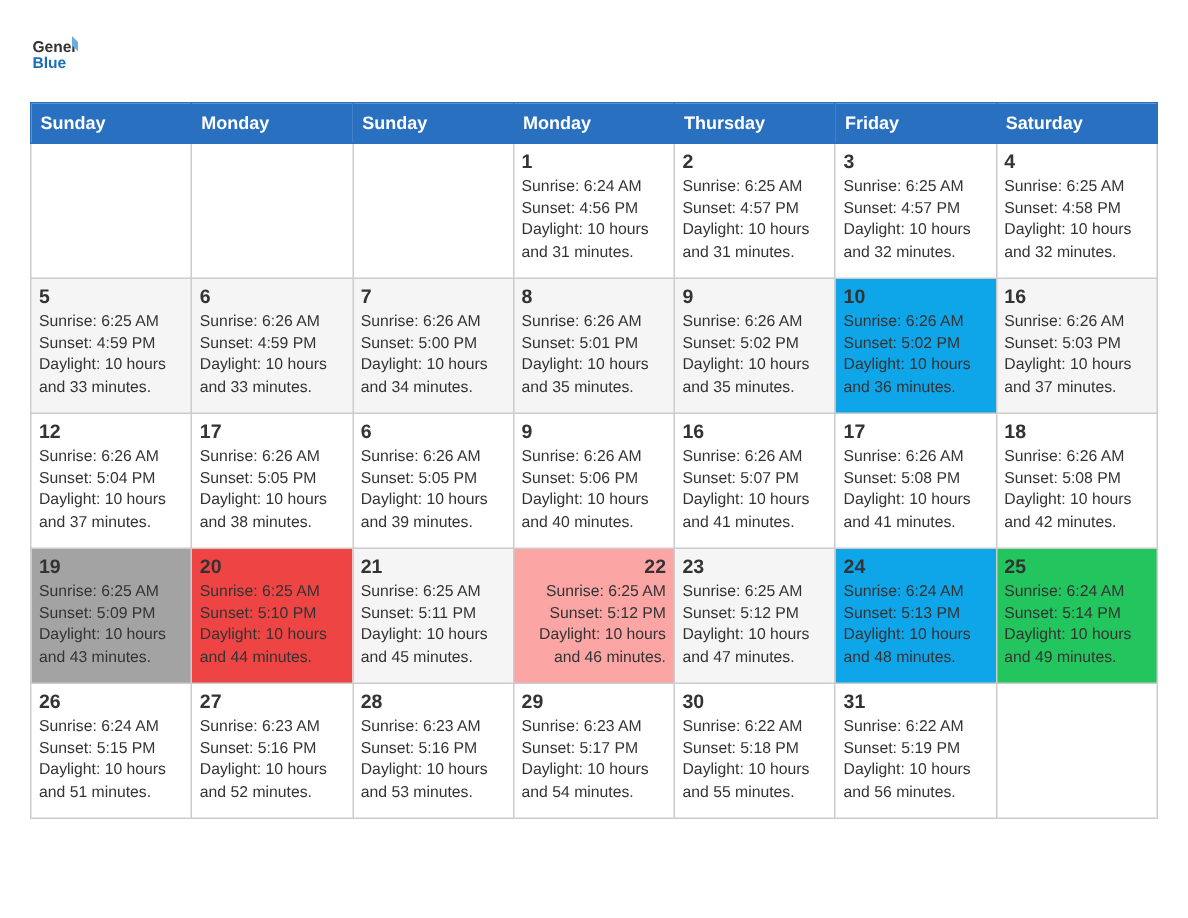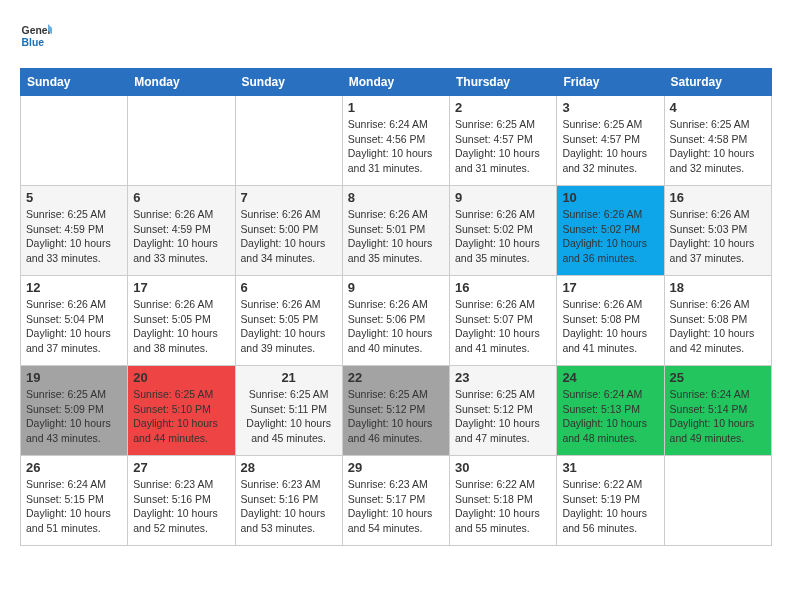--- a/index.html
+++ b/index.html
@@ -256,42 +256,42 @@
 Daylight: 10 hours
 and 43 minutes.</div>
         </td>
         <td style="background: #ef4444;">
           <div class="day-number">20</div>
           <div class="day-info" style="white-space: pre-line;">Sunrise: 6:25 AM
 Sunset: 5:10 PM
 Daylight: 10 hours
 and 44 minutes.</div>
         </td>
-        <td style="background: rgb(245, 245, 245); text-align: center;">
+        <td style="background: rgb(245, 245, 245);">
           <div class="day-number">21</div>
           <div class="day-info" style="white-space: pre-line;">Sunrise: 6:25 AM
 Sunset: 5:11 PM
 Daylight: 10 hours
 and 45 minutes.</div>
         </td>
-        <td style="background: #a3a3a3;">
+        <td style="background: #fca5a5; text-align: right;">
           <div class="day-number">22</div>
           <div class="day-info" style="white-space: pre-line;">Sunrise: 6:25 AM
 Sunset: 5:12 PM
 Daylight: 10 hours
 and 46 minutes.</div>
         </td>
         <td style="background: rgb(245, 245, 245);">
           <div class="day-number">23</div>
           <div class="day-info" style="white-space: pre-line;">Sunrise: 6:25 AM
 Sunset: 5:12 PM
 Daylight: 10 hours
 and 47 minutes.</div>
         </td>
-        <td style="background: #22c55e;">
+        <td style="background: #0ea5e9;">
           <div class="day-number">24</div>
           <div class="day-info" style="white-space: pre-line;">Sunrise: 6:24 AM
 Sunset: 5:13 PM
 Daylight: 10 hours
 and 48 minutes.</div>
         </td>
         <td style="background: #22c55e;">
           <div class="day-number">25</div>
           <div class="day-info" style="white-space: pre-line;">Sunrise: 6:24 AM
 Sunset: 5:14 PM

